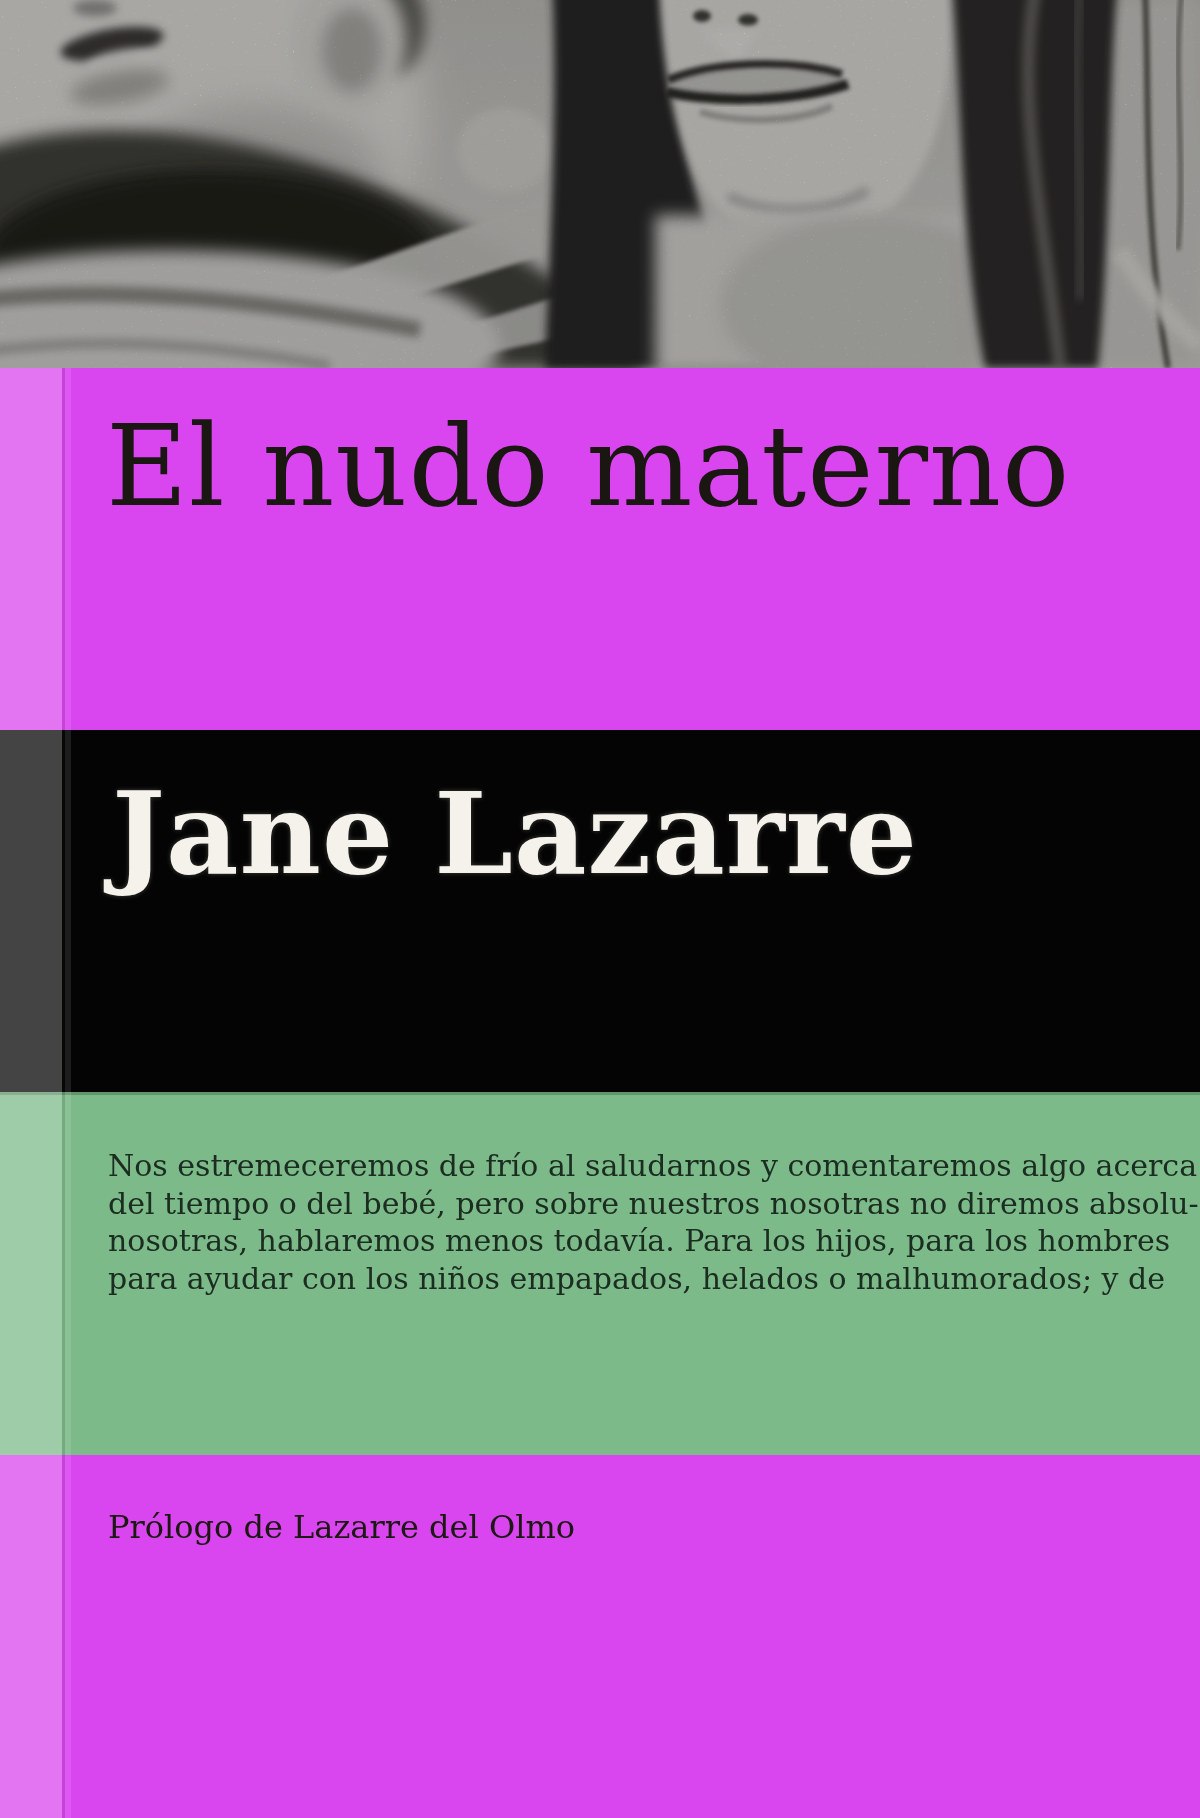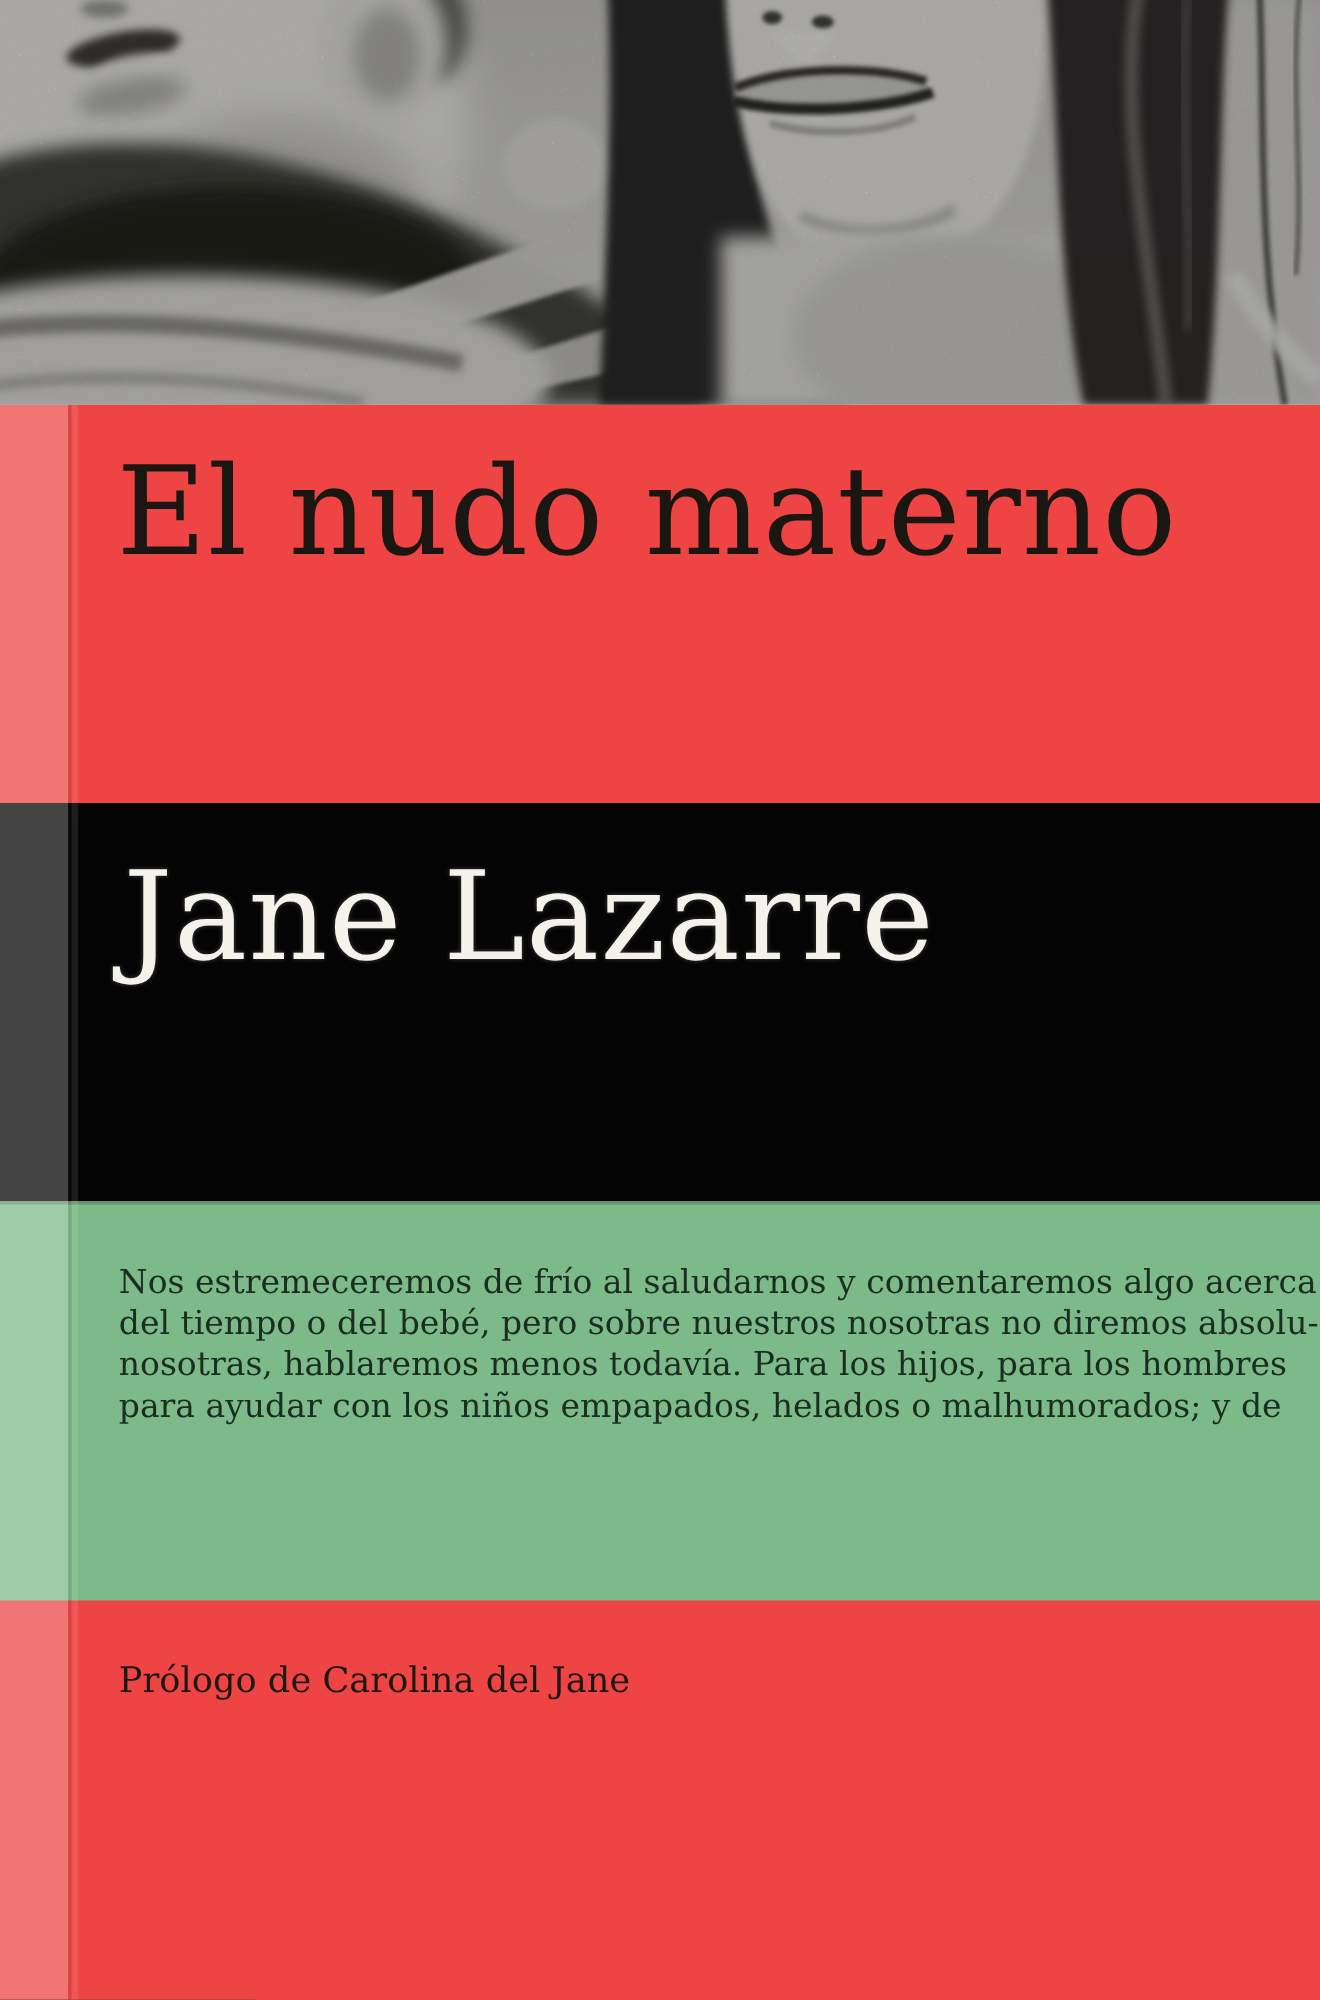--- a/index.html
+++ b/index.html
@@ -1,20 +1,20 @@
 <!DOCTYPE html>
 <html><head>
 <meta charset="utf-8">
 <style>
   html,body{margin:0;padding:0;background:#555;}
   .cover{
     position:relative;
     width:1200px;height:1818px;
     margin:0 auto;
-    background:#ef4444;
+    background:#d946ef;
     overflow:hidden;
     font-family:"DejaVu Serif","Liberation Serif",serif;
   }
   .photo-band{
     position:absolute;left:0;top:0;width:1200px;height:368px;
     background:#d0cfcb;
   }
   .photo-band svg{display:block;width:100%;height:100%;}
   .author-band{
     position:absolute;left:0;top:730px;width:1200px;height:362px;
@@ -151,29 +151,29 @@
 
       <rect width="1200" height="368" filter="url(#grain)" opacity="0.28"></rect>
     </svg>
   </div>
 
   <div class="author-band"></div>
   <div class="blurb-band"></div>
 
   <h1 class="book-title" style="margin:0;font-weight:400;">El nudo materno</h1>
 
-  <h2 class="author-name" style="margin:0;font-weight:400;">Jane Lazarre</h2>
+  <h2 class="author-name" style="margin:0;font-weight:700;">Jane Lazarre</h2>
 
   <div class="blurb">
     <div class="blurb-line">Nos estremeceremos de frío al saludarnos y comentaremos algo acerca</div>
     <div class="blurb-line">del tiempo o del bebé, pero sobre nuestros nosotras no diremos absolu-</div>
     <div class="blurb-line">nosotras, hablaremos menos todavía. Para los hijos, para los hombres</div>
     <div class="blurb-line">para ayudar con los niños empapados, helados o malhumorados; y de</div>
   </div>
 
-  <div class="prologue-credit">Prólogo de Carolina del Jane</div>
+  <div class="prologue-credit">Prólogo de Lazarre del Olmo</div>
 
 
   <div class="spine-strip"></div>
   <div class="spine-crease"></div>
   <div class="spine-crease2"></div>
 
 </div>
 
 </body></html>

